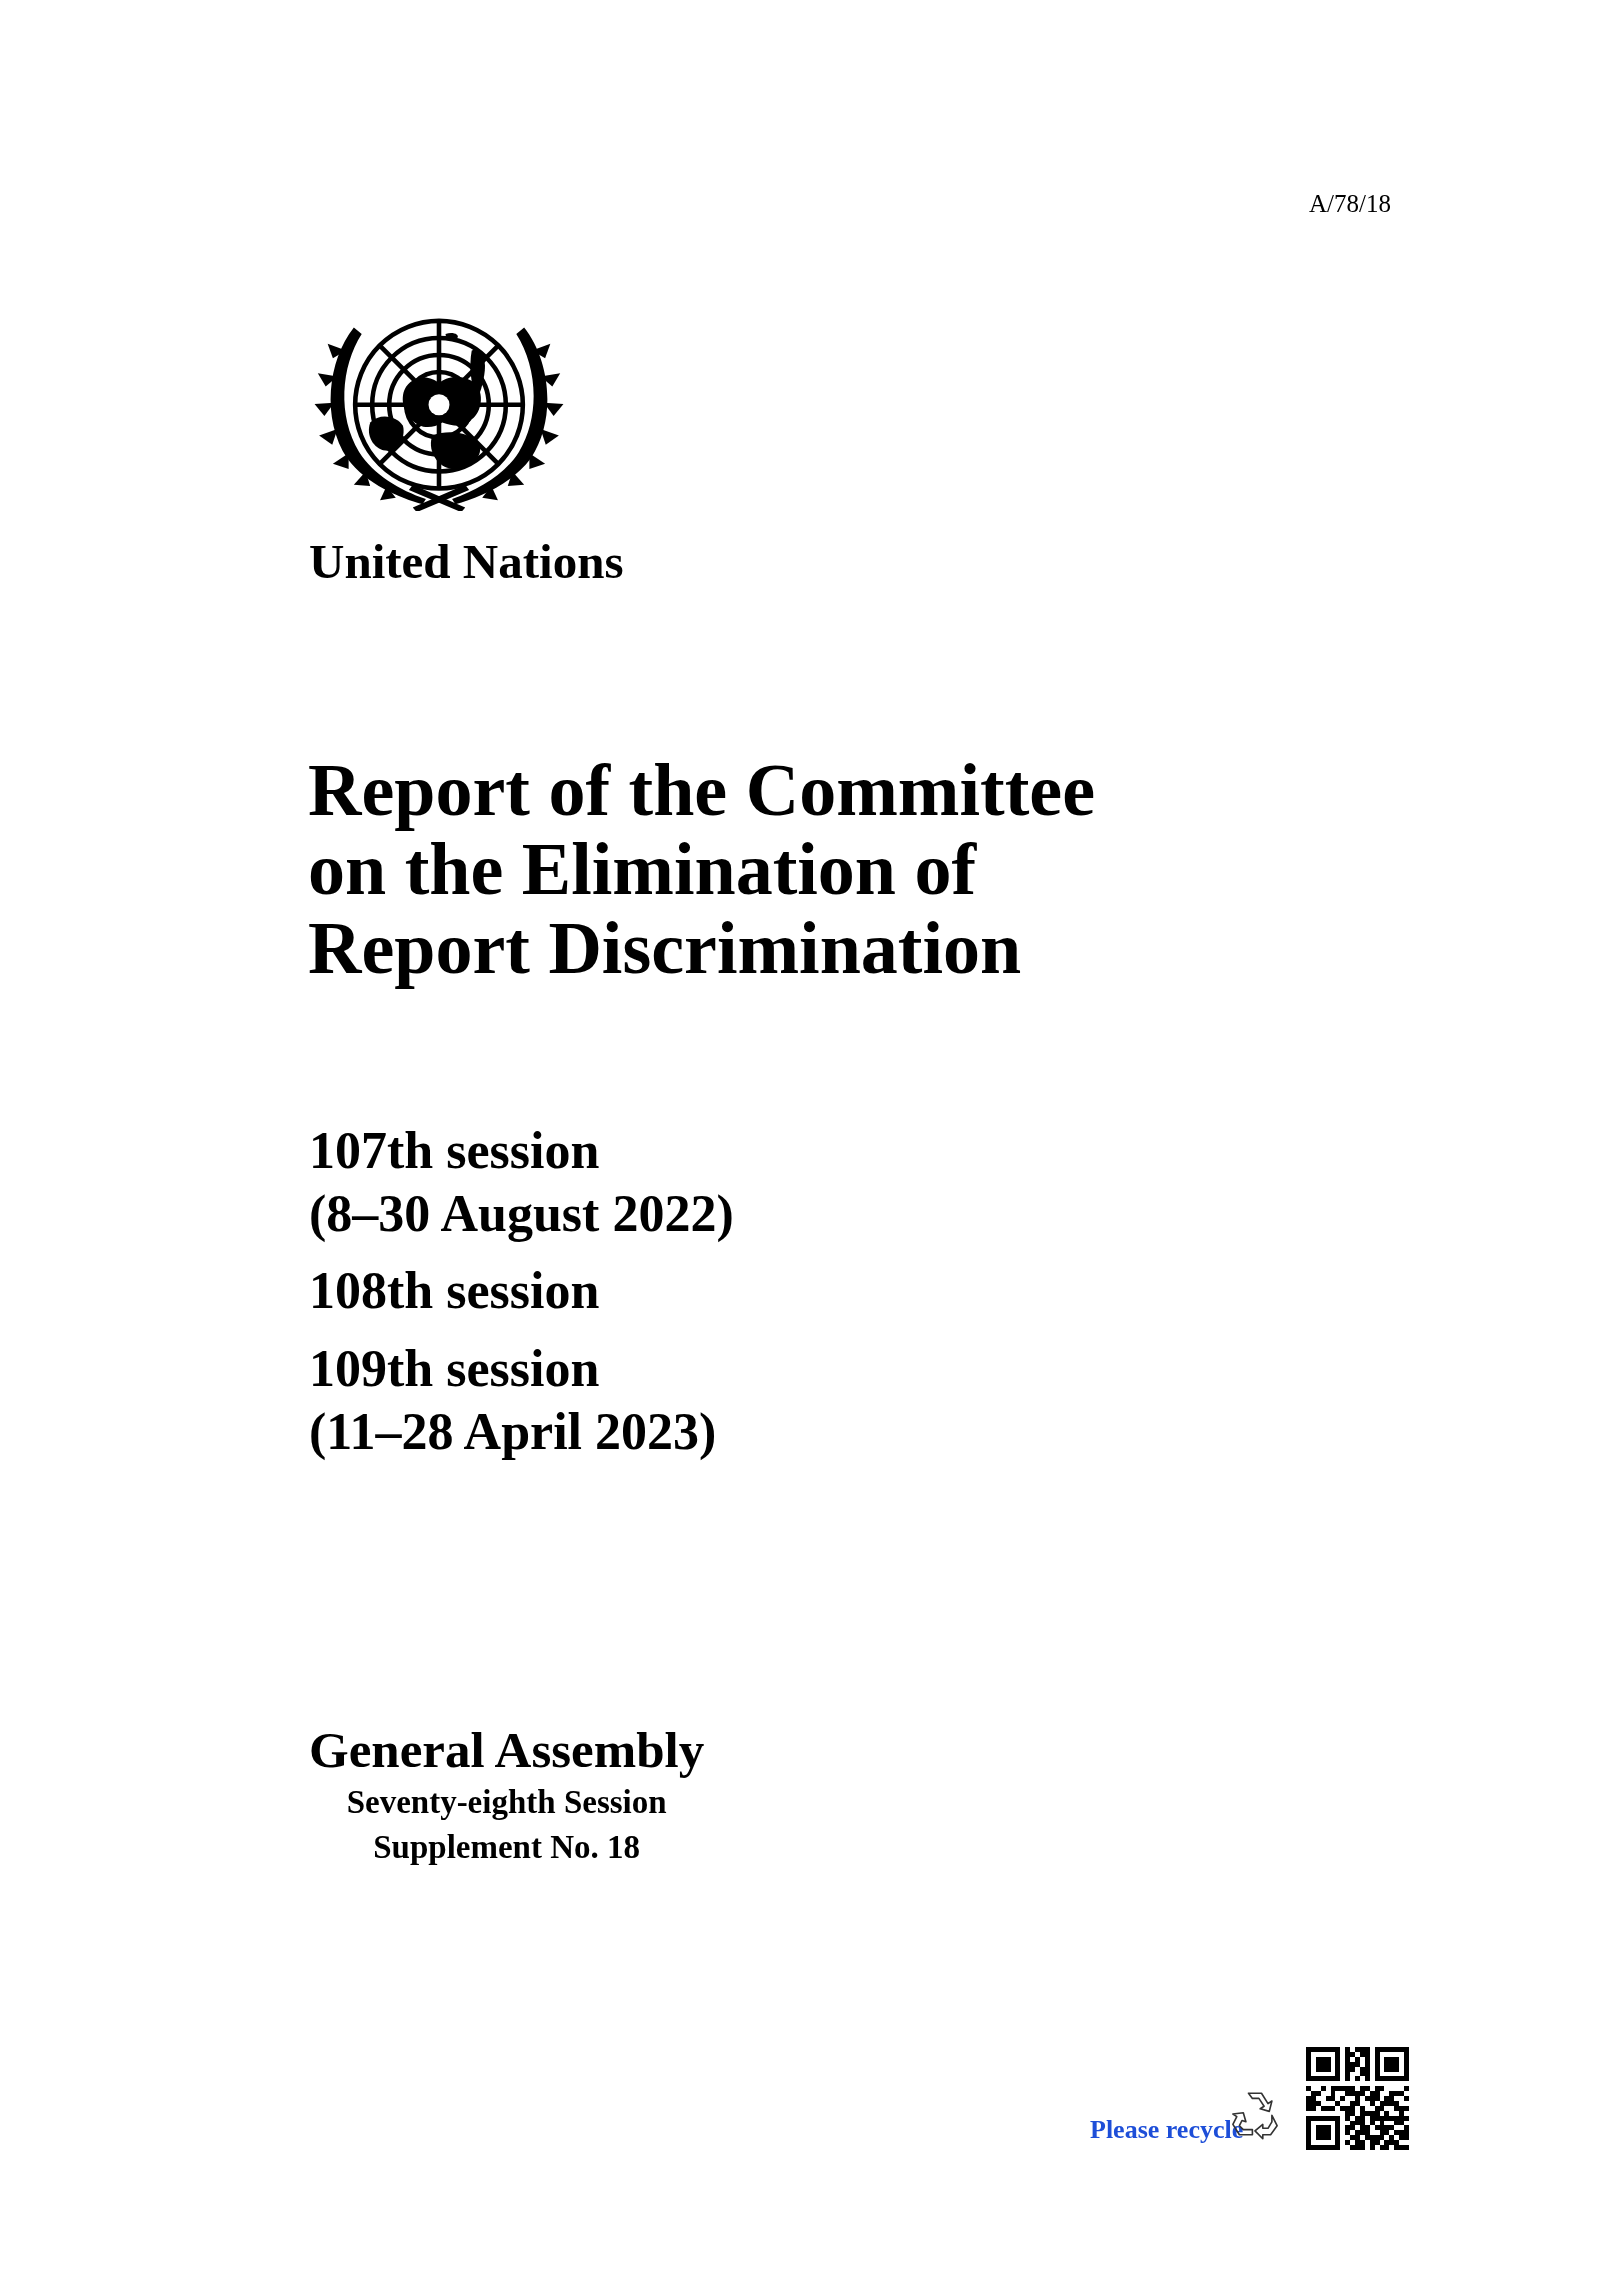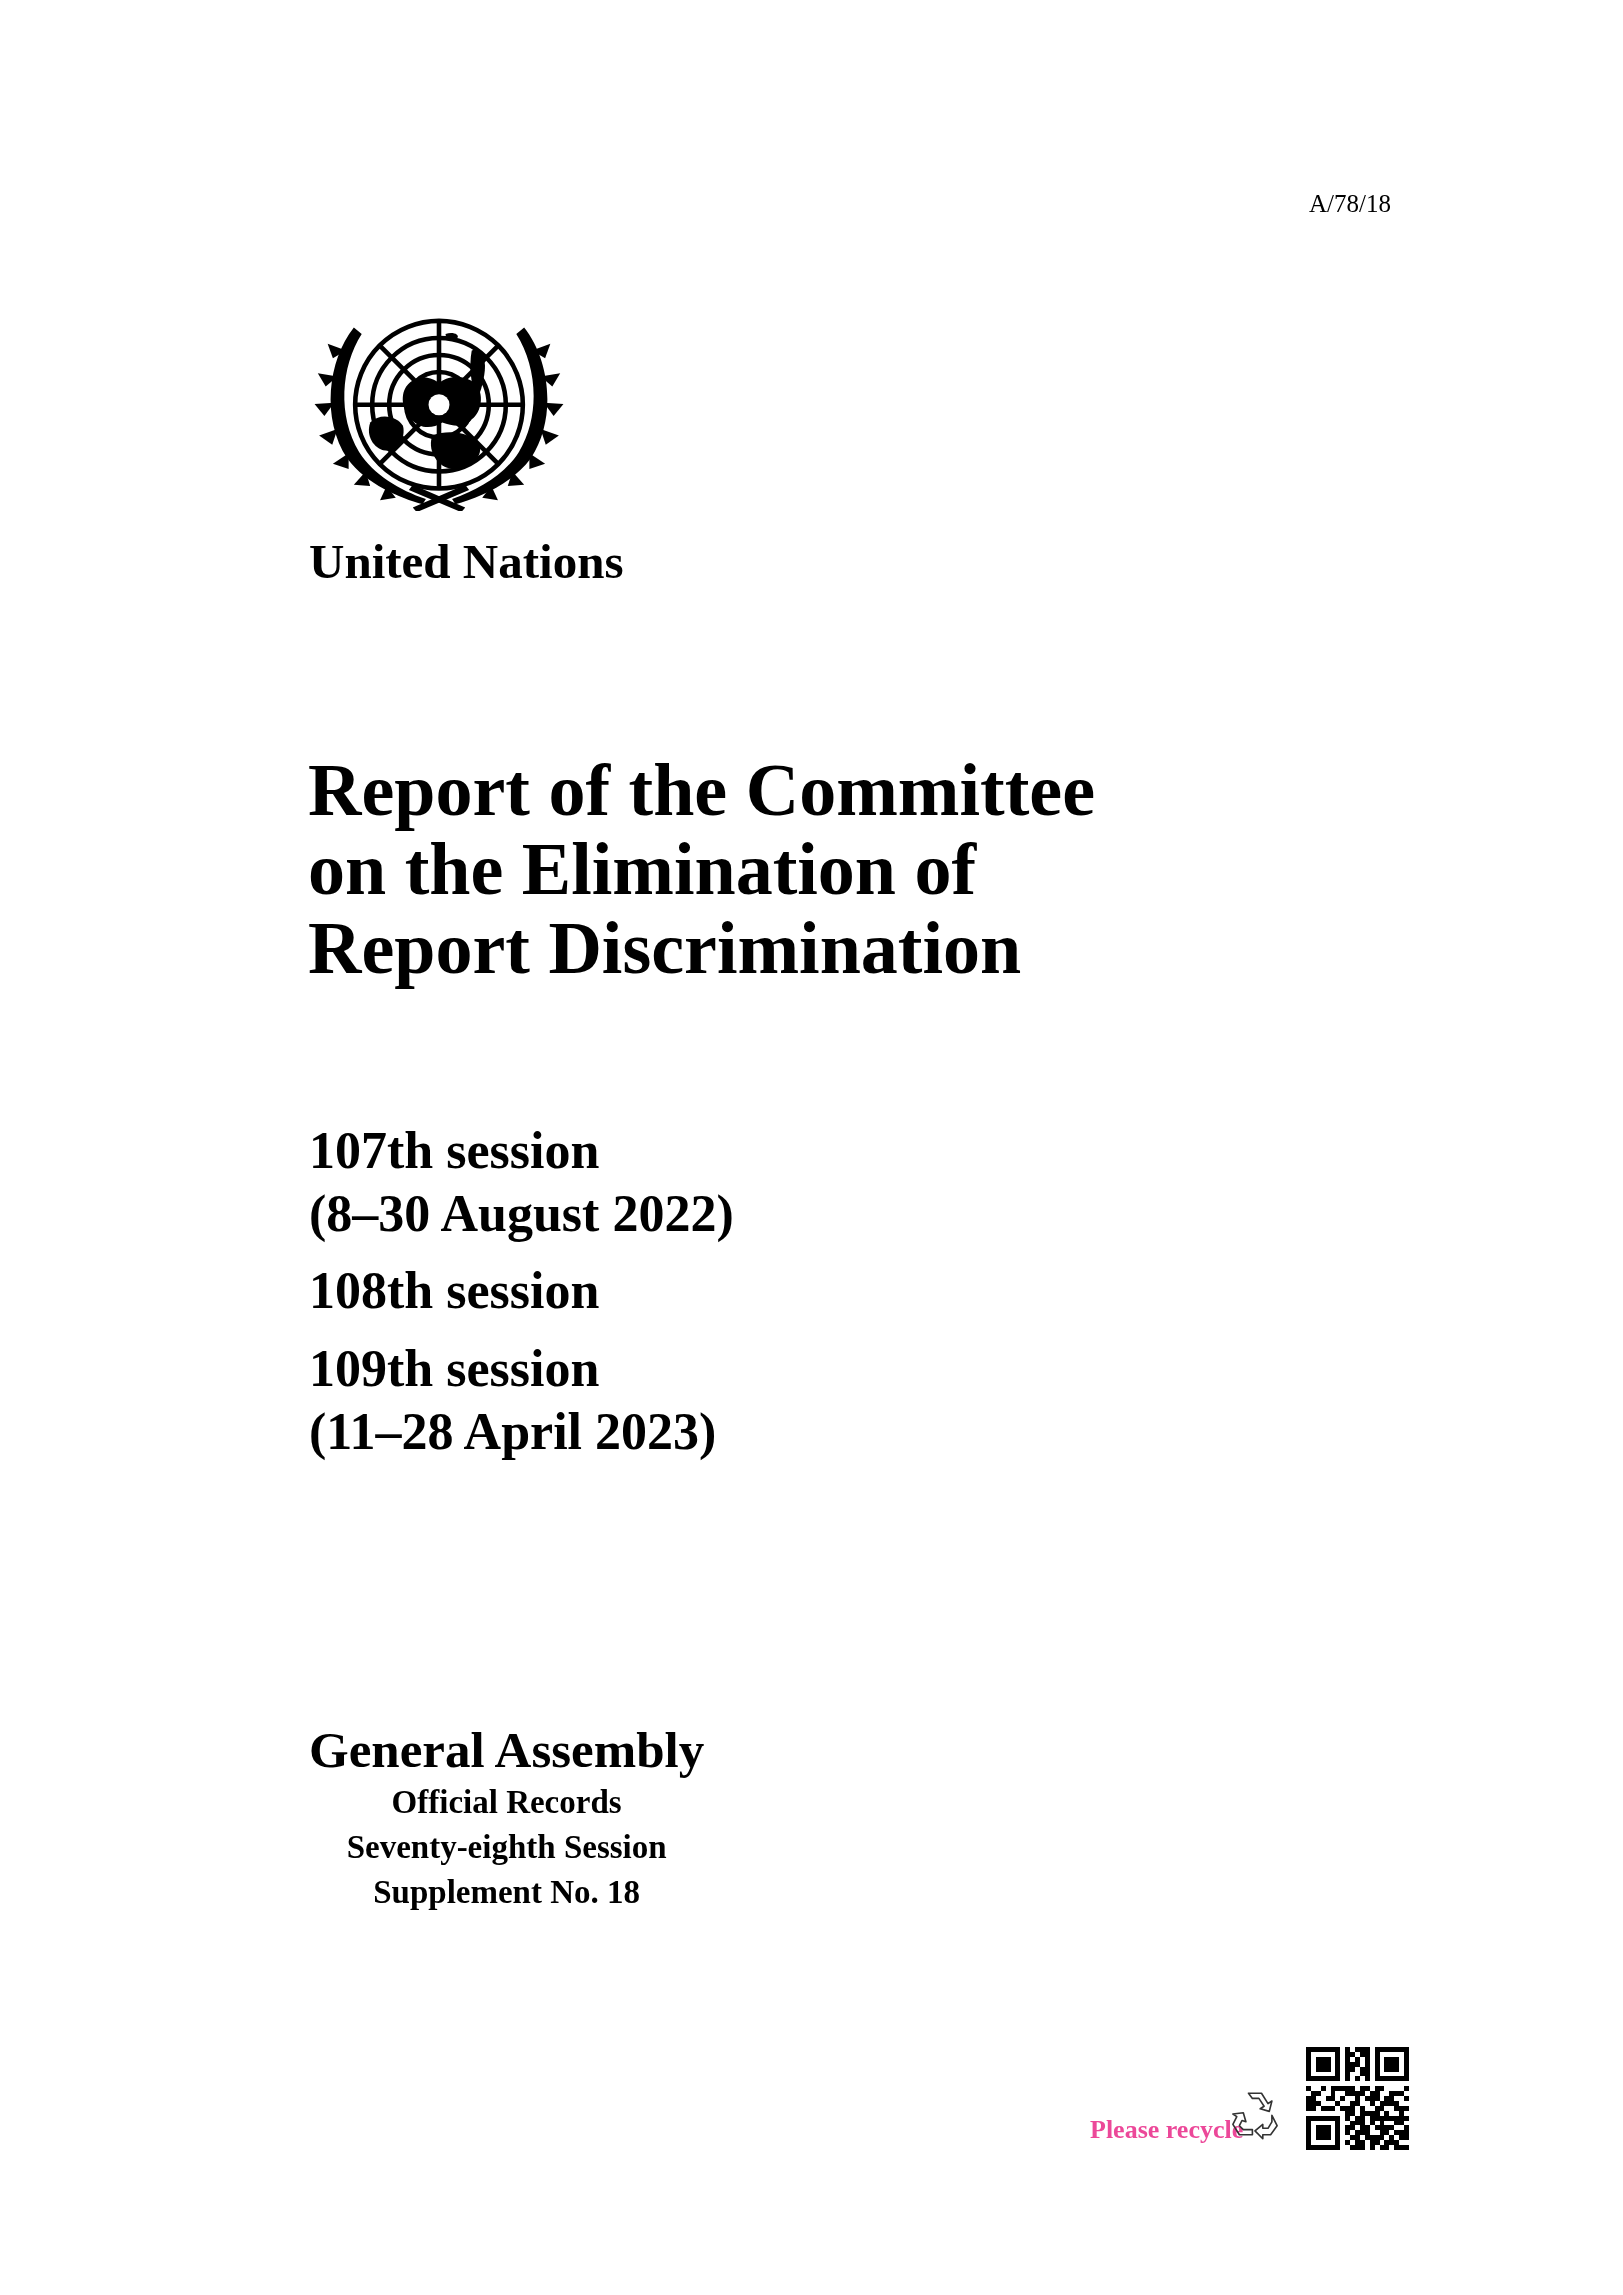--- a/index.html
+++ b/index.html
@@ -77,21 +77,21 @@
       font-size: 33px;
       font-weight: bold;
       line-height: 45px;
     }
 
     .recycle-label {
       left: 1090px;
       top: 2115px;
       font-size: 26px;
       font-weight: bold;
-      color: #ec4899;
+      color: #1d4ed8;
       white-space: nowrap;
     }
     .recycle-icon {
       left: 1229px;
       top: 2088px;
       width: 52px;
       height: 52px;
     }
     .qr-code {
       left: 1306px;
@@ -170,21 +170,20 @@
     <div>108th session</div>
   </div>
   <div class="session-block">
     <div>109th session</div>
     <div>(11–28 April 2023)</div>
   </div>
 </div>
 
 <div class="abs ga-block">
   <div class="ga-title">General Assembly</div>
-  <div class="ga-sub">Official Records</div>
   <div class="ga-sub">Seventy-eighth Session</div>
   <div class="ga-sub">Supplement No. 18</div>
 </div>
 
 <div class="abs recycle-label">Please recycle</div>
 
 <svg class="abs recycle-icon" viewBox="0 0 80 80">
   <g fill="none" stroke="#333" stroke-width="2.5" stroke-linejoin="round">
     <path d="M30 8 L50 8 L60 24 L66 20 L62 36 L48 32 L54 28 L46 16 L36 16 Z"></path>
     <path d="M66 42 L74 58 L64 72 L52 72 L52 78 L40 66 L52 56 L52 62 L60 62 L66 52 Z"></path>

